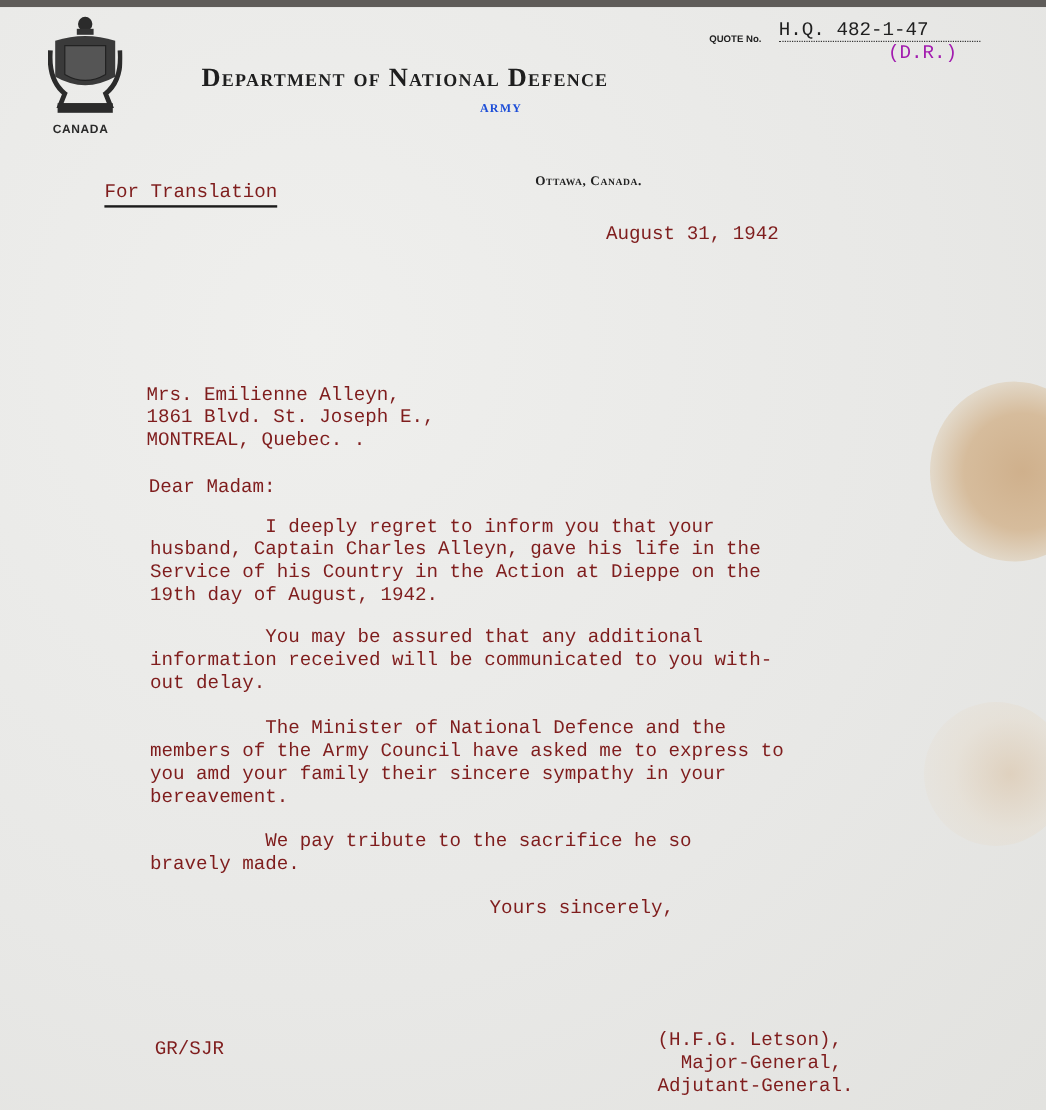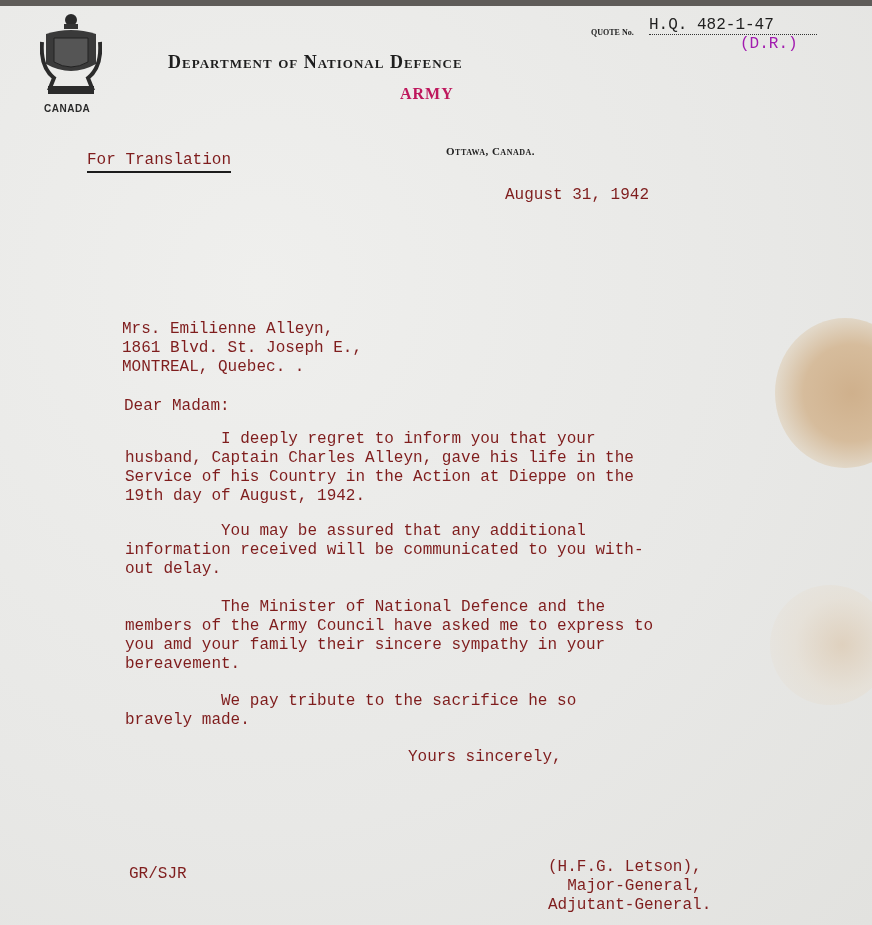--- a/index.html
+++ b/index.html
@@ -20,24 +20,24 @@
       position: absolute; left: 770px; top: 585px; width: 120px; height: 120px; border-radius: 50%;
       background: radial-gradient(circle at 60% 50%, rgba(220,200,175,0.7) 0%, rgba(230,220,205,0.5) 50%, rgba(232,232,230,0) 100%);
     }
     .crest { position: absolute; left: 40px; top: 12px; width: 62px; height: 86px; }
     .canada-label {
       position: absolute; left: 44px; top: 103px; font-family: "Liberation Sans", sans-serif;
       font-size: 10px; font-weight: bold; color: #2a2a2a; letter-spacing: 0.5px;
     }
     .dept-title {
       position: absolute; left: 168px; top: 52px; font-family: "Liberation Serif", serif;
-      font-size: 18px; color: #1e1e1e; font-variant: small-caps; letter-spacing: 1px; font-weight: bold;
+      font-size: 22px; color: #1e1e1e; font-variant: small-caps; letter-spacing: 1px; font-weight: bold;
     }
-    .army { position: absolute; left: 400px; top: 85px; font-family: "Liberation Serif", serif; font-size: 16px; font-weight: bold; color: #be185d; letter-spacing: 1px; }
-    .quote-label { position: absolute; left: 591px; top: 28px; font-family: Liberation Serif, serif; font-size: 8px; font-weight: bold; color: #222; }
+    .army { position: absolute; left: 400px; top: 85px; font-family: "Liberation Serif", serif; font-size: 10px; font-weight: bold; color: #1d4ed8; letter-spacing: 1px; }
+    .quote-label { position: absolute; left: 591px; top: 28px; font-family: Liberation Sans, sans-serif; font-size: 8px; font-weight: bold; color: #222; }
     .quote-val {
       position: absolute; left: 649px; top: 16px; font-family: "Liberation Mono", monospace; font-size: 16px; color: #1f1f1f;
       border-bottom: 1px dotted #333; width: 168px;
     }
     .quote-sub { position: absolute; left: 740px; top: 35px; font-family: "Liberation Mono", monospace; font-size: 16px; color: #a21caf; }
     .typed { font-family: "Liberation Mono", monospace; font-size: 16px; color: #7f1d1d; position: absolute; white-space: pre; line-height: 19px; }
     .for-translation { left: 87px; top: 151px; border-bottom: 2px solid #1c1c1c; padding-bottom: 1px; }
     .place { position: absolute; left: 446px; top: 145px; font-family: "Liberation Serif", serif; font-size: 11px; font-weight: bold; color: #222; letter-spacing: 0.5px; font-variant: small-caps; }
     .date { left: 505px; top: 186px; }
     .addr { left: 122px; top: 320px; }

